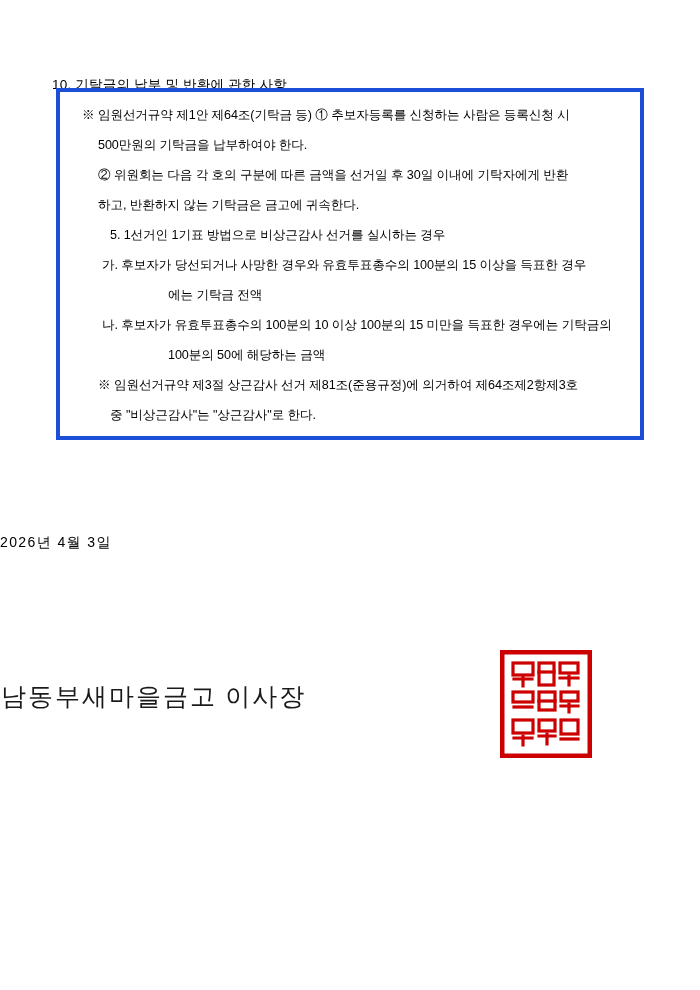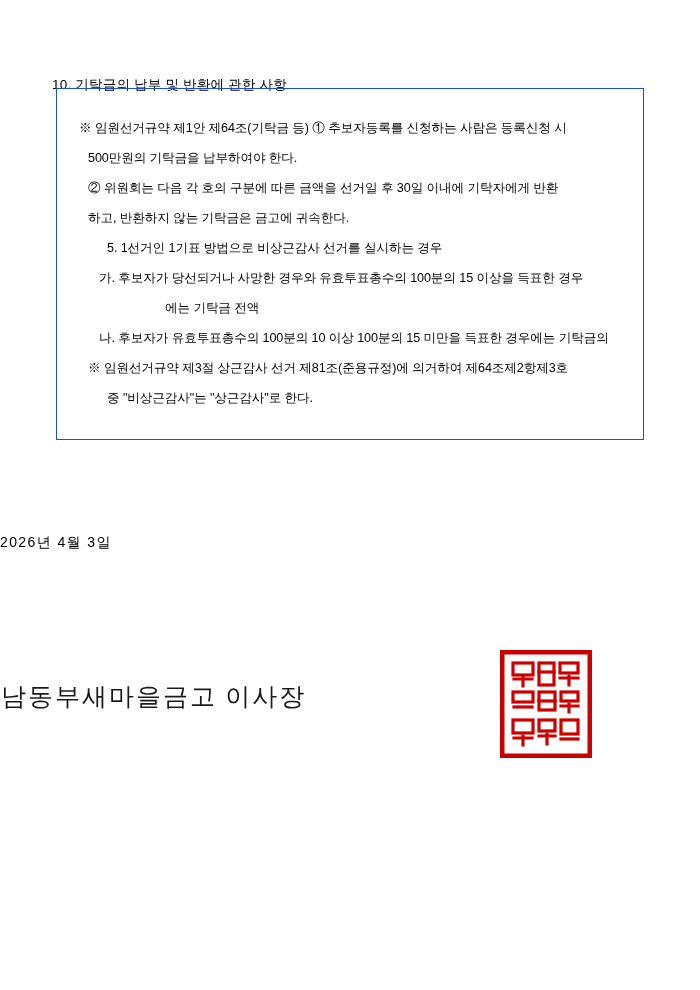--- a/index.html
+++ b/index.html
@@ -28,32 +28,32 @@
     font-size: 13.5px;
     letter-spacing: 0.2px;
     white-space: nowrap;
   }
   .box {
     position: absolute;
     left: 56px;
     top: 88px;
     width: 588px;
     height: 352px;
-    border: 1px solid #1d4ed8;
+    border: 4px solid #1d4ed8;
     box-sizing: border-box;
-    padding: 24px 22px 0 22px;
+    padding: 8px 22px 0 22px;
   }
   .line {
     font-size: 12.6px;
     line-height: 30px;
     white-space: nowrap;
     letter-spacing: -0.1px;
   }
   .ind-0  { margin-left: 0px; }
-  .ind-1  { margin-left: 9px; }
+  .ind-1  { margin-left: 16px; }
   .ind-2  { margin-left: 28px; }
   .ind-3  { margin-left: 20px; }
   .ind-5  { margin-left: 86px; }
   .date-line {
     position: absolute;
     left: 0;
     top: 534px;
     width: 700px;
     font-size: 14px;
     letter-spacing: 1.4px;
@@ -91,20 +91,21 @@
 
   <div class="box">
     <div class="line ind-0">※ 임원선거규약 제1안 제64조(기탁금 등) ① 추보자등록를 신청하는 사람은 등록신청 시</div>
     <div class="line ind-1">500만원의 기탁금을 납부하여야 한다.</div>
     <div class="line ind-1">② 위원회는 다음 각 호의 구분에 따른 금액을 선거일 후 30일 이내에 기탁자에게 반환</div>
     <div class="line ind-1">하고, 반환하지 않는 기탁금은 금고에 귀속한다.</div>
     <div class="line ind-2">5. 1선거인 1기표 방법으로 비상근감사 선거를 실시하는 경우</div>
     <div class="line ind-3">가. 후보자가 당선되거나 사망한 경우와 유효투표총수의 100분의 15 이상을 득표한 경우</div>
     <div class="line ind-5">에는 기탁금 전액</div>
     <div class="line ind-3">나. 후보자가 유효투표총수의 100분의 10 이상 100분의 15 미만을 득표한 경우에는 기탁금의</div>
+    <div class="line ind-5">100분의 50에 해당하는 금액</div>
     <div class="line ind-1">※ 임원선거규약 제3절 상근감사 선거 제81조(준용규정)에 의거하여 제64조제2항제3호</div>
     <div class="line ind-2">중 "비상근감사"는 "상근감사"로 한다.</div>
   </div>
 
   <div class="date-line">2026년  4월  3일</div>
 
   <div class="signature-row">
     <span class="org-name">성남동부새마을금고 이사장</span>
   </div>
 

